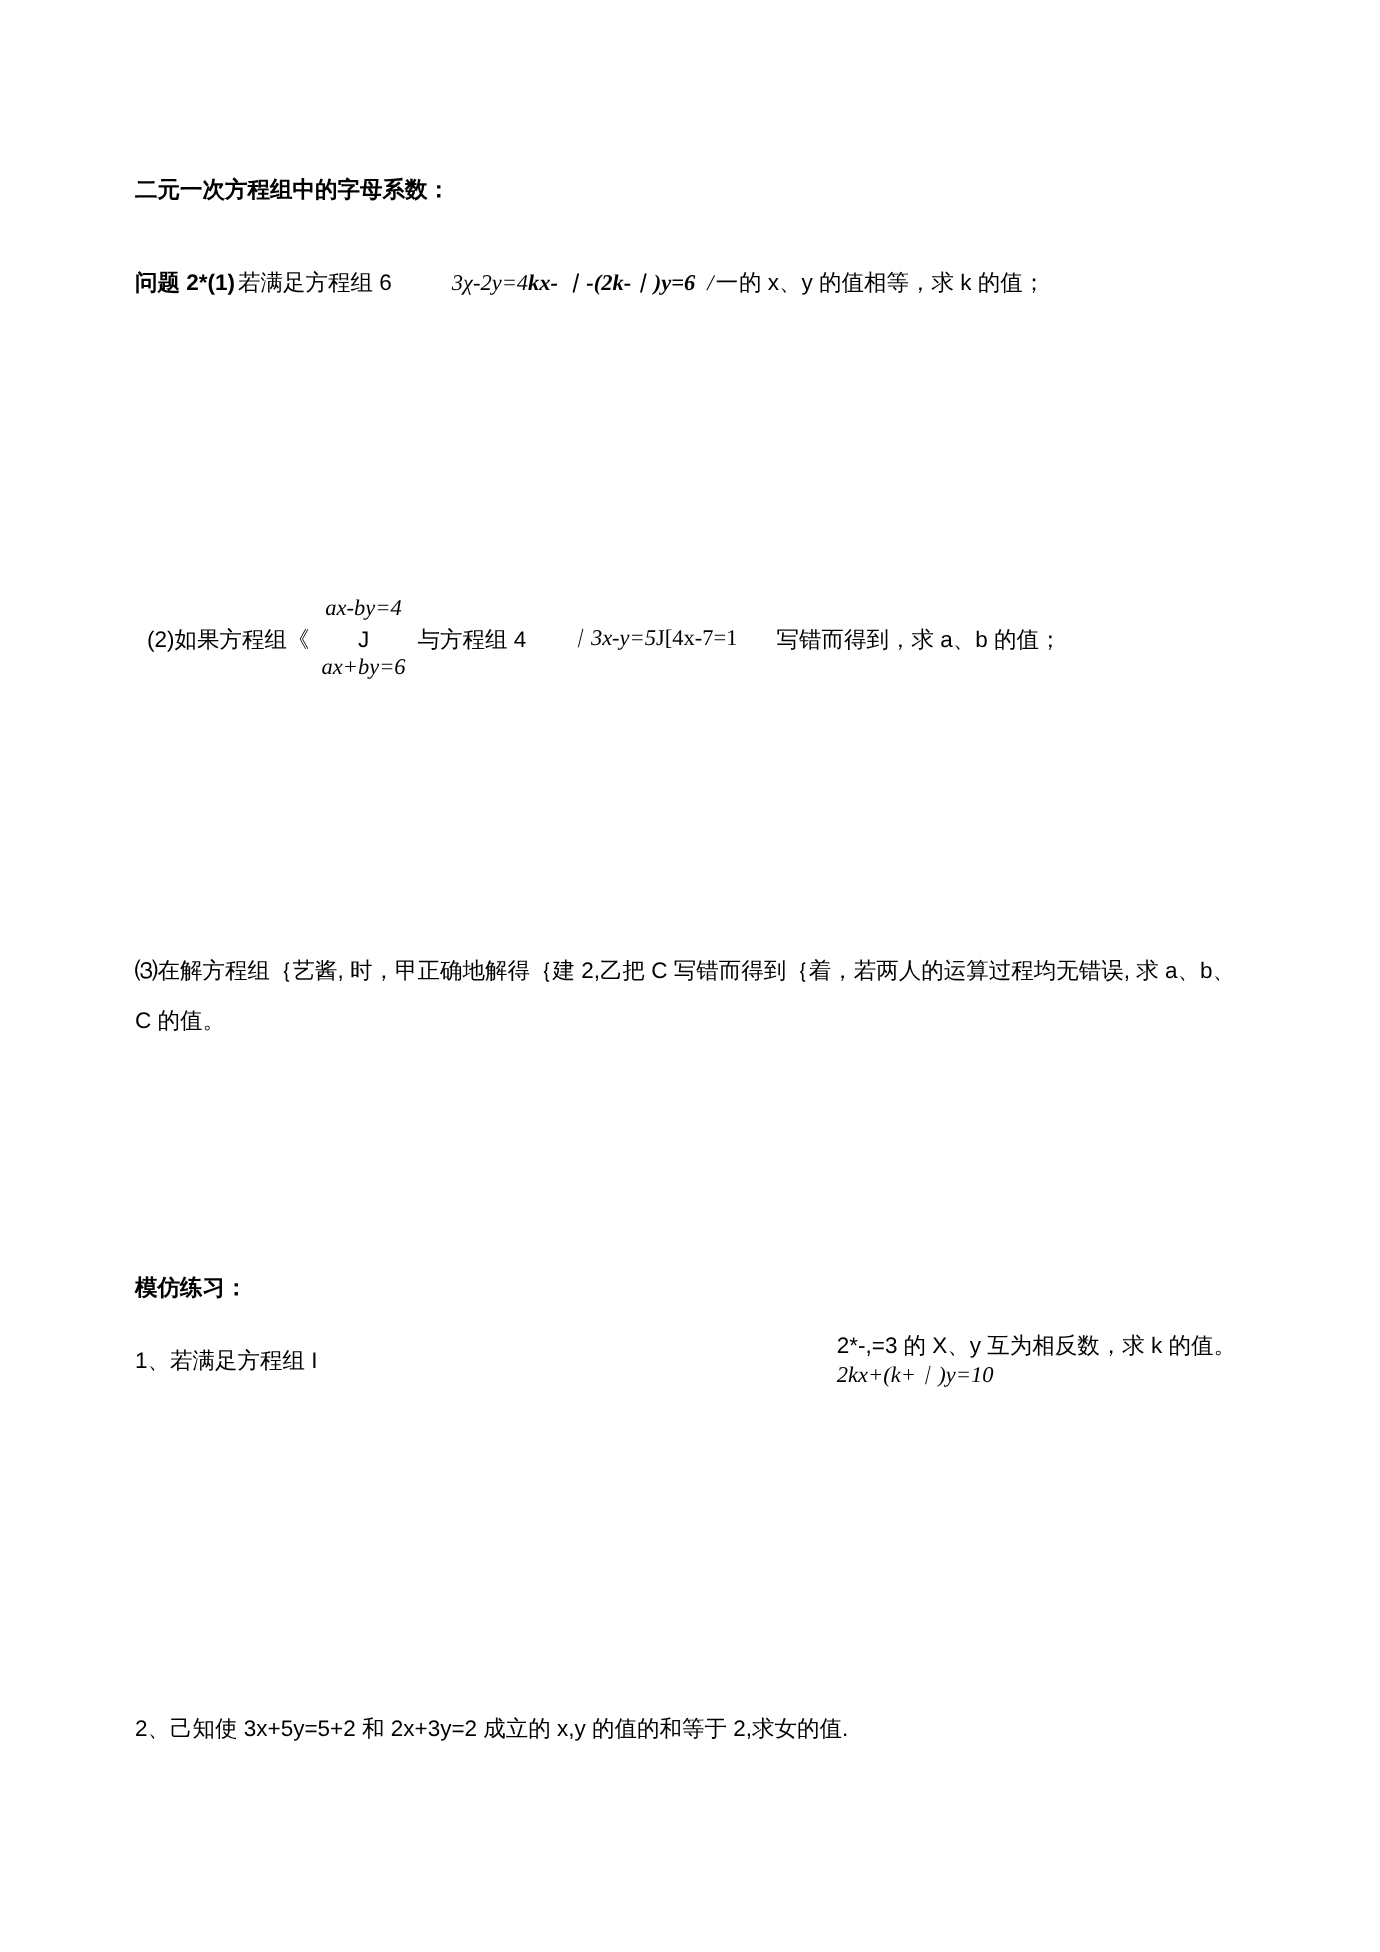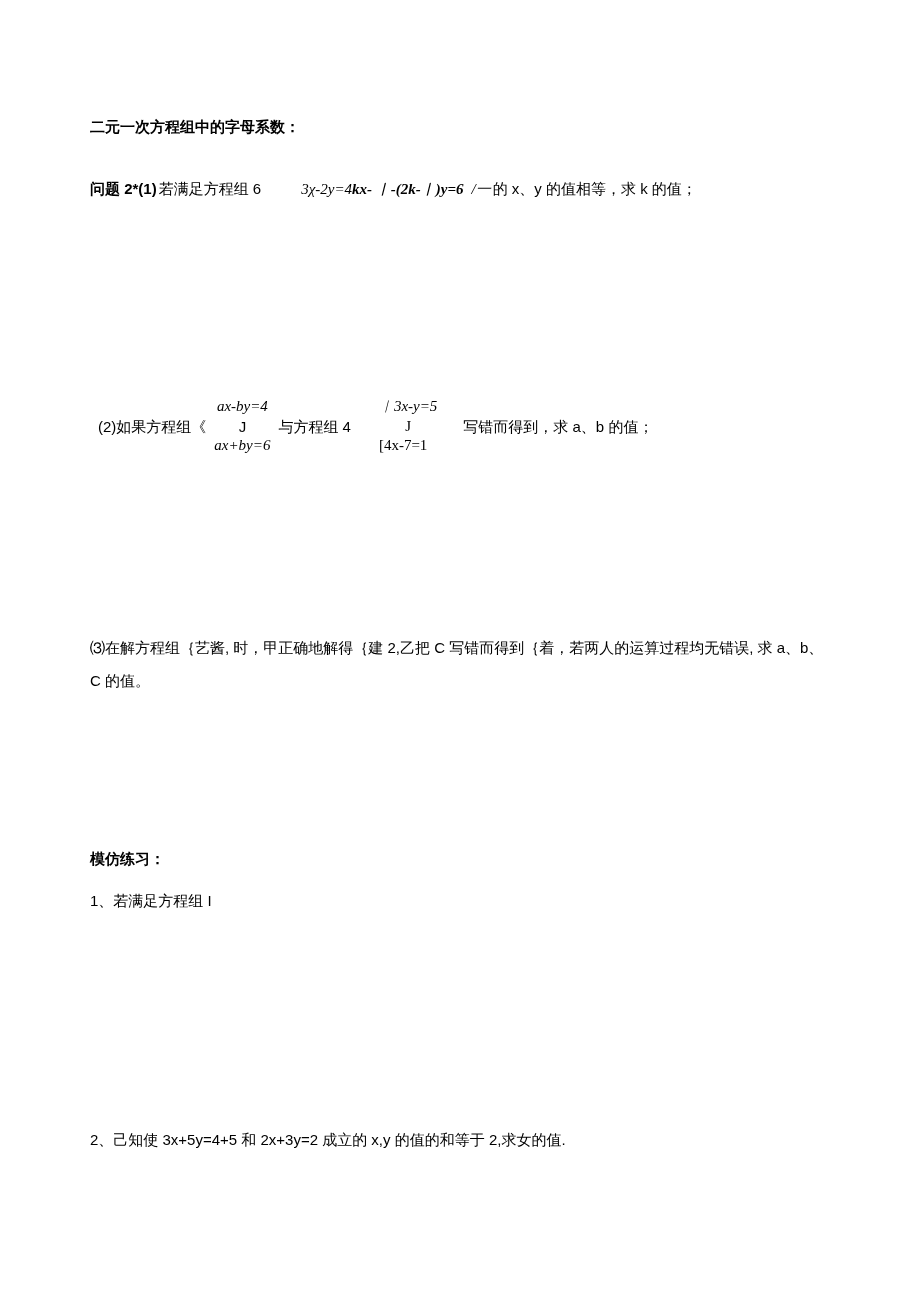--- a/index.html
+++ b/index.html
@@ -56,21 +56,21 @@
       flex-direction: column;
       line-height: 1.25;
       margin: 0 6px;
     }
     .p1-stack .top { text-align: center; }
     .p1-stack .bot { font-style: italic; font-family: "Times New Roman", serif; }
     .p2 { }
     .ital { font-style: italic; font-family: "Times New Roman", serif; }
     .brace-col {
       display: flex;
-      flex-direction: column;
+      flex-direction: row;
       align-items: flex-start;
       line-height: 1.3;
       font-family: "Times New Roman", serif;
       text-align: center;
     }
   </style>
 </head>
 <body>
 
 <div class="title">二元一次方程组中的字母系数：</div>
@@ -109,15 +109,22 @@
   </div>
   <span style="margin-left:18px;">写错而得到，求 a、b 的值；</span>
 </div>
 
 <div class="q3">⑶在解方程组｛艺酱, 时，甲正确地解得｛建 2,乙把 C 写错而得到｛着，若两人的运算过程均无错误, 求 a、b、C 的值。</div>
 
 <div class="practice-title">模仿练习：</div>
 
 <div class="p1-row">
   <span>1、若满足方程组 I</span>
+  <div class="p1-stack" style="margin-left:28px;">
+    <div style="display:flex;">
+      <span class="top">2*-,=3</span>
+      <span style="margin-left:4px;">的 X、y 互为相反数，求 k 的值。</span>
+    </div>
+    <span class="bot">2kx+(k+︳)y=10</span>
+  </div>
 </div>
 
-<div class="p2">2、己知使 3x+5y=4+5 和 2x+3y=2 成立的 x,y 的值的和等于 2,求女的值.</div>
+<div class="p2">2、己知使 3x+5y=5+2 和 2x+3y=2 成立的 x,y 的值的和等于 2,求女的值.</div>
 
 </body></html>

